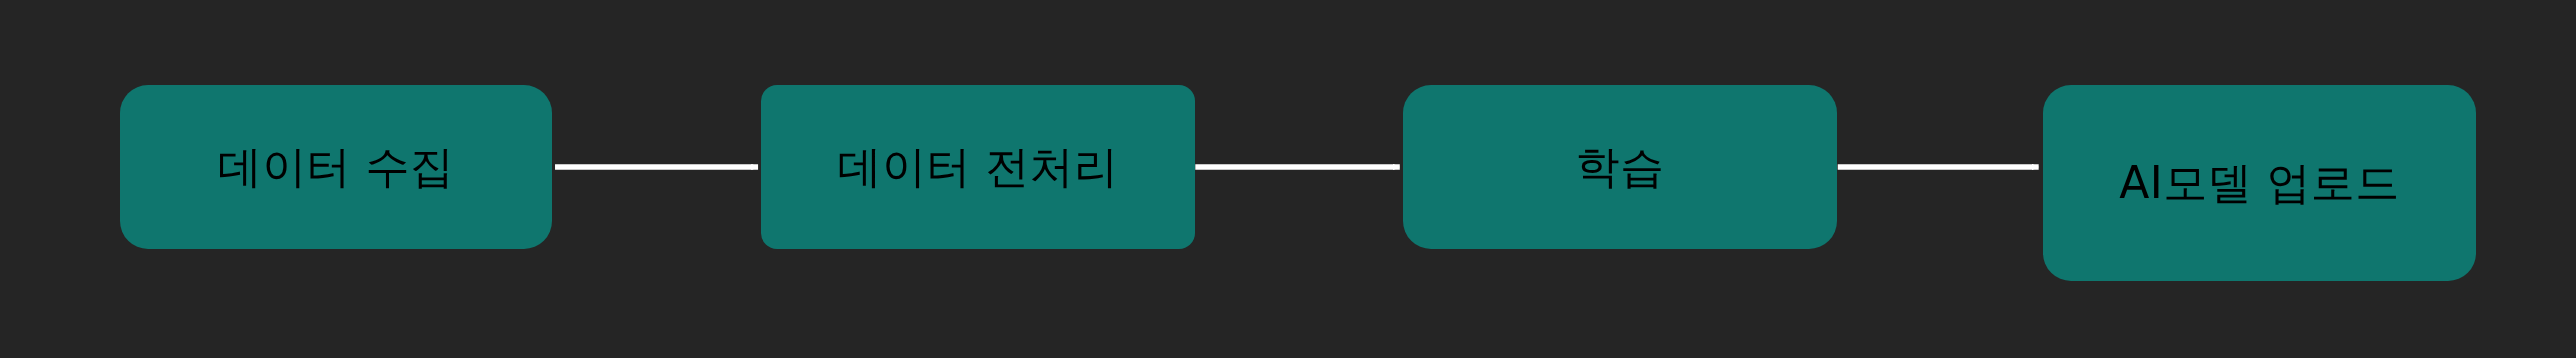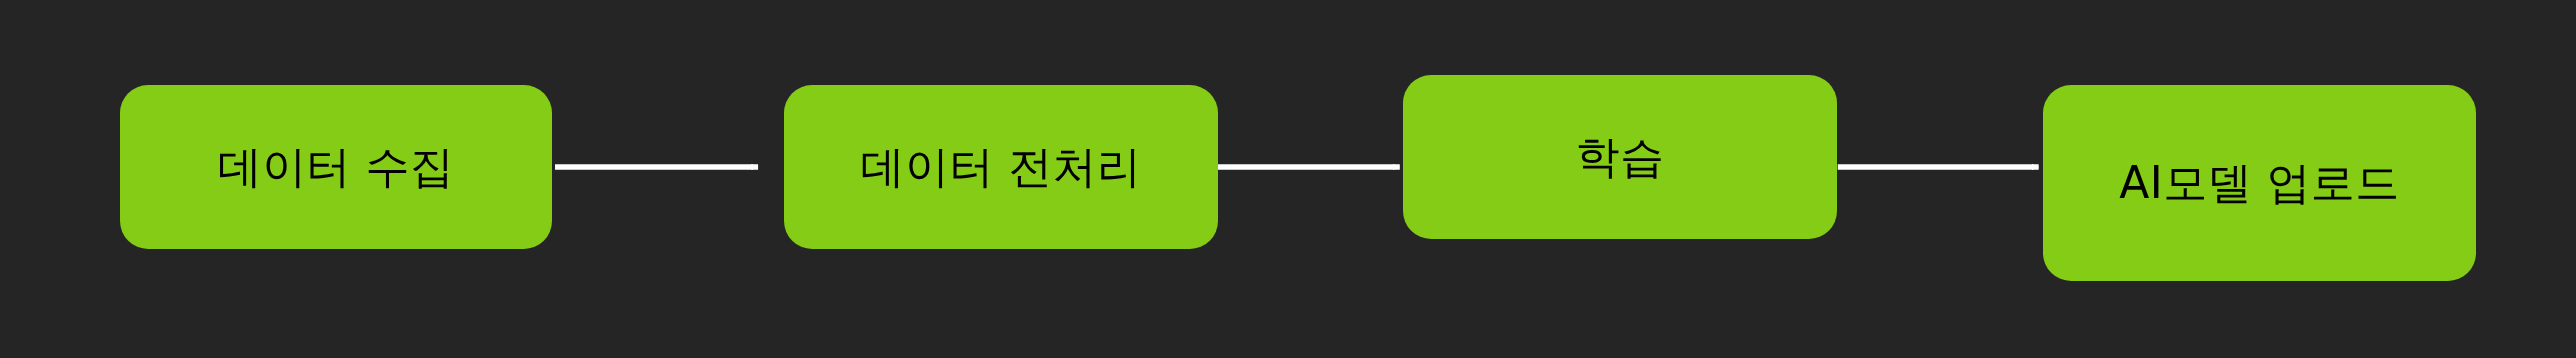--- a/index.html
+++ b/index.html
@@ -28,43 +28,43 @@
     top: 0;
     width: 2576px;
     height: 358px;
     pointer-events: none;
   }
 
   
   .flow-node {
     position: absolute;
     box-sizing: border-box;
-    background: #84cc16;
+    background: #0f766e;
     border-radius: 28px;
     display: flex;
     align-items: center;
     justify-content: center;
     overflow: hidden;
   }
 
   .flow-node-label {
     color: #000000;
     font-family: "DejaVu Sans", "Liberation Sans", sans-serif;
     font-size: 44px;
     font-weight: 400;
     line-height: 1;
     letter-spacing: 0.4px;
     white-space: nowrap;
     text-align: center;
   }
 
   
   #node-data-collection   { left: 120px;  top: 85px; width: 432px; height: 164px; }
-  #node-data-preprocess   { left: 784px; top: 85px; width: 434px; height: 164px; }
-  #node-training          { left: 1403px; top: 75px; width: 434px; height: 164px; }
+  #node-data-preprocess   { left: 761px; top: 85px; width: 434px; height: 164px; border-radius: 16px; }
+  #node-training          { left: 1403px; top: 85px; width: 434px; height: 164px; }
   #node-model-upload      { left: 2043px; top: 85px; width: 433px; height: 196px; }
 </style>
 </head>
 <body>
 
 <div id="diagram-canvas">
 
   <svg id="connector-layer" viewBox="0 0 3636 506" width="2576" height="358" xmlns="http://www.w3.org/2000/svg">
     <defs>
       <marker id="arrowhead-solid" markerWidth="10" markerHeight="9" refX="9.6" refY="4.5" orient="auto" markerUnits="userSpaceOnUse">

